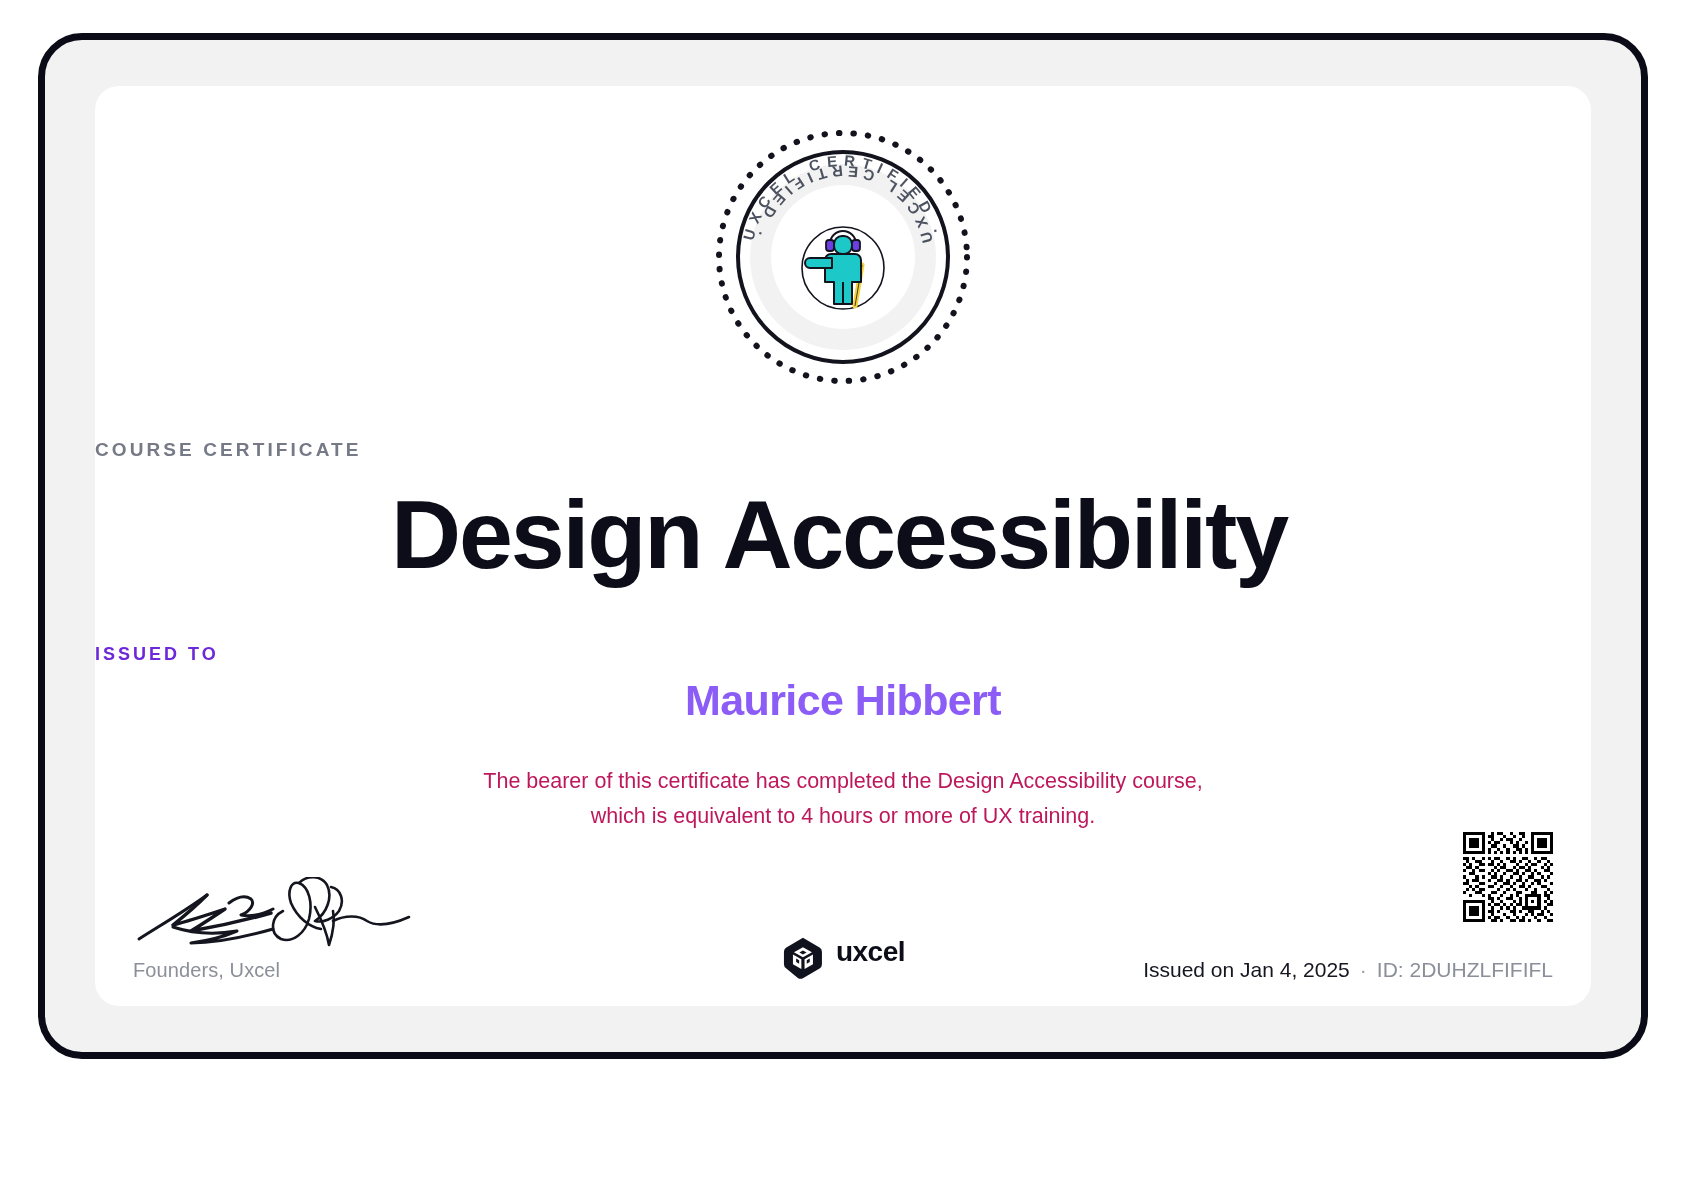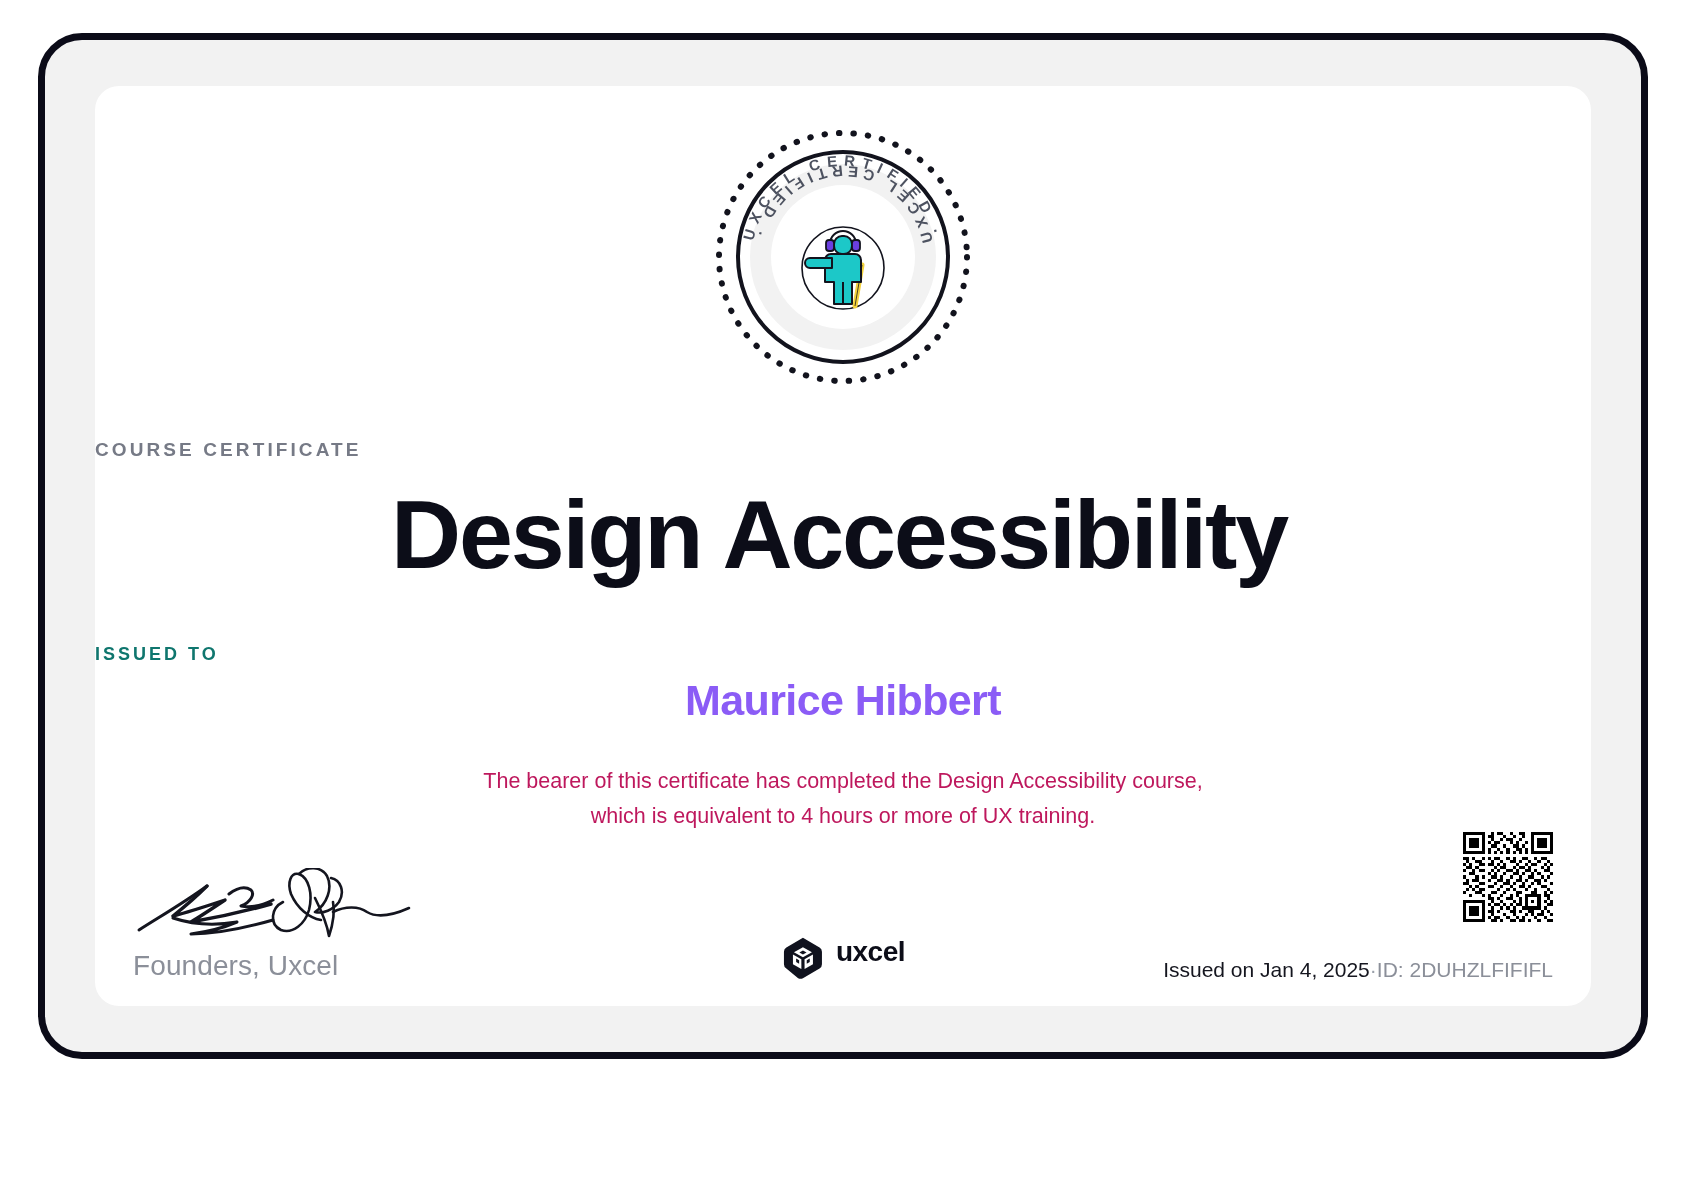--- a/index.html
+++ b/index.html
@@ -70,21 +70,21 @@
     line-height: 1.05;
     font-weight: bold;
     letter-spacing: -2.2px;
     color: #0c0d18;
   }
 
   .eyebrow-issued {
     top: 558px;
     font-size: 18px;
     letter-spacing: 3px;
-    color: #0f766e;
+    color: #6d28d9;
   }
 
   .recipient {
     position: absolute;
     left: 0; right: 0;
     top: 590px;
     text-align: center;
     font-size: 43px;
     font-weight: bold;
     letter-spacing: -0.6px;
@@ -111,21 +111,21 @@
     height: 190px;
   }
   .sig-block {
     position: absolute;
     left: 38px;
     bottom: 24px;
     width: 330px;
   }
   .sig-svg { display: block; margin-bottom: 4px; }
   .sig-caption {
-    font-size: 28px;
+    font-size: 20px;
     color: #8b8f99;
     letter-spacing: 0.1px;
   }
 
   .brand {
     position: absolute;
     left: 50%;
     transform: translateX(-50%);
     bottom: 26px;
     display: flex;
@@ -139,20 +139,21 @@
     letter-spacing: -0.5px;
   }
 
   .meta {
     position: absolute;
     right: 38px;
     bottom: 24px;
     text-align: right;
     display: flex;
     align-items: baseline;
+    gap: 10px;
     font-size: 21px;
     white-space: nowrap;
   }
   .meta-date { color: #15161f; }
   .meta-dot { color: #9aa0aa; }
   .meta-id { color: #8b8f99; }
 
   .qr {
     position: absolute;
     right: 38px;

